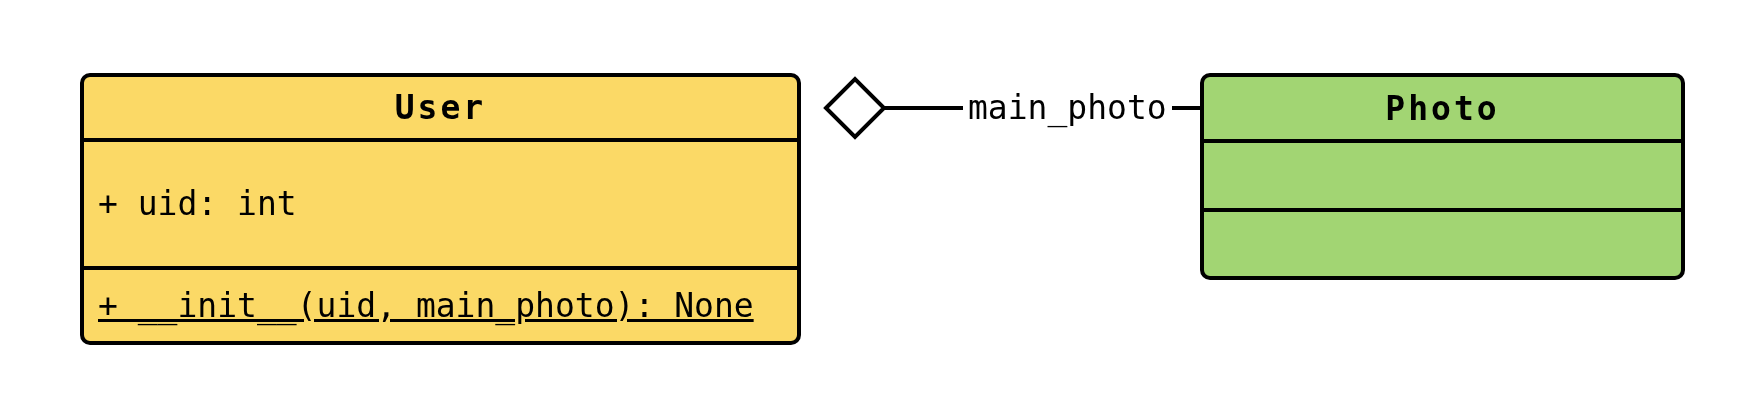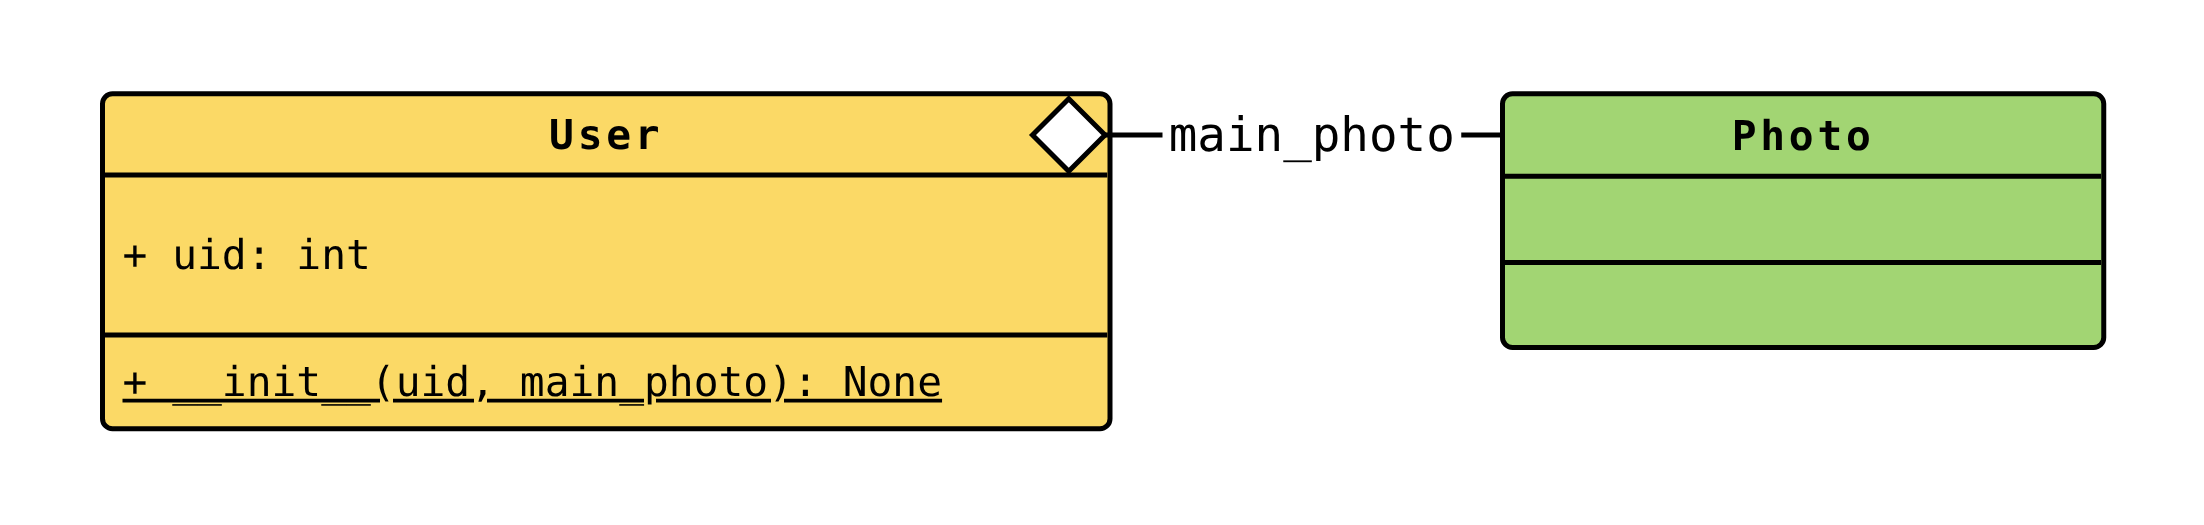--- a/index.html
+++ b/index.html
@@ -21,21 +21,21 @@
     box-sizing: border-box;
     border: 4px solid #000000;
     border-radius: 10px;
     display: flex;
     flex-direction: column;
     overflow: hidden;
   }
   .class-box.user {
     left: 80px;
     top: 73px;
-    width: 810px;
+    width: 721px;
     height: 272px;
   }
   .class-box.photo {
     left: 1200px;
     top: 73px;
     width: 485px;
     height: 207px;
   }
   .box-header {
     box-sizing: border-box;
@@ -74,26 +74,26 @@
   }
   .diamond-wrap {
     position: absolute;
     left: 823px;
     top: 76px;
     width: 64px;
     height: 64px;
   }
   .connector-label {
     position: absolute;
-    left: 930px;
+    left: 963px;
     top: 108px;
     transform: translateY(-50%);
     background: #ffffff;
     padding: 0 5px;
-    font-size: 38px;
+    font-size: 33px;
     line-height: 38px;
     white-space: pre;
   }
 </style>
 </head>
 <body>
 
 <div class="canvas">
 
   <div class="class-box user" style="background-color: rgb(251, 217, 102);">

